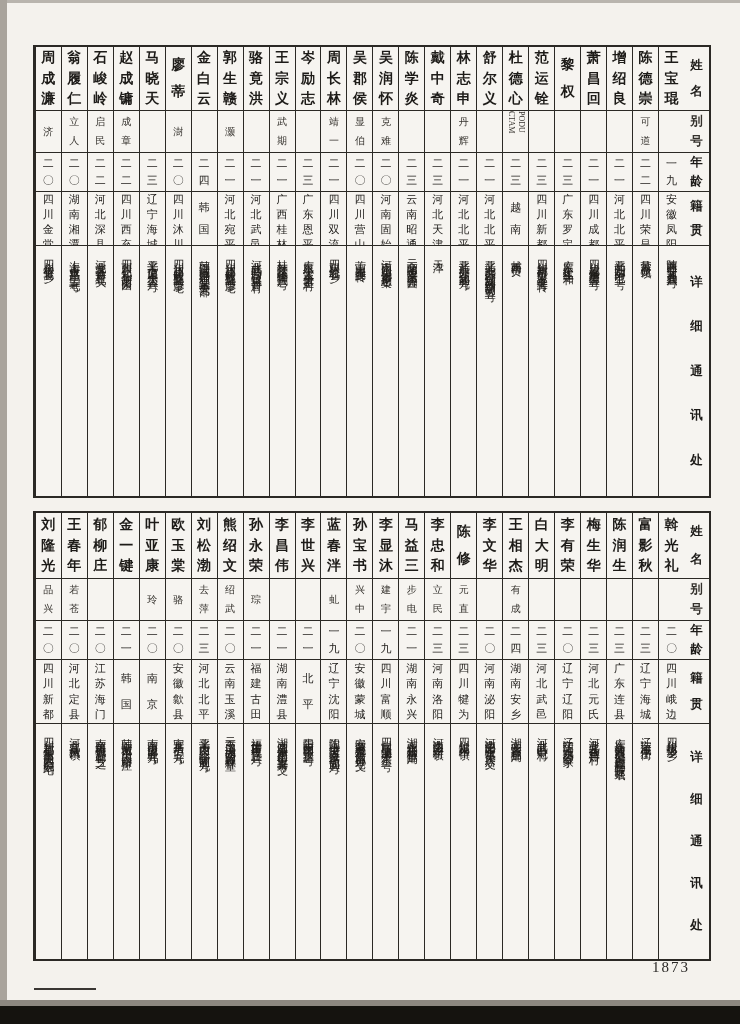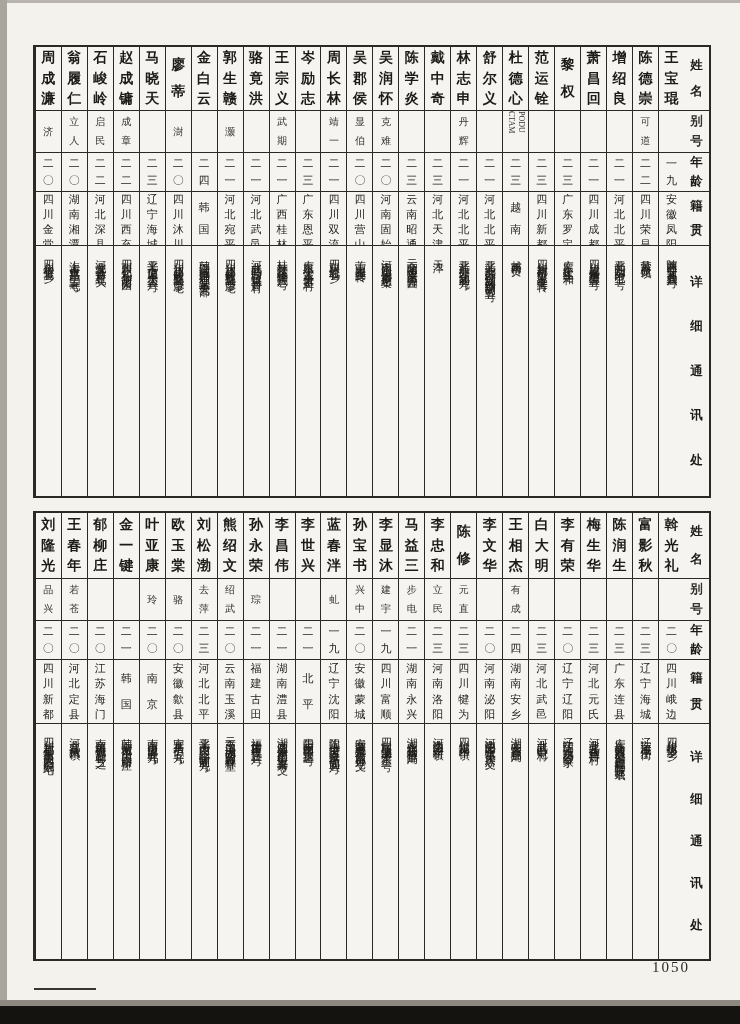--- a/index.html
+++ b/index.html
@@ -1128,17 +1128,17 @@
       <div class="cell native">
         <span>四</span>
         <span>川</span>
         <span>新</span>
         <span>都</span>
       </div>
       <div class="cell addr">四川新都县东街商会内后院刘宅</div>
     </div>
   </div>
 
-<div class="page-number">1050</div>
+<div class="page-number">1873</div>
 
 <div class="mark-bl"></div>
 <div class="edge-bottom-fade"></div>
 <div class="edge-bottom"></div>
 
 </body></html>

